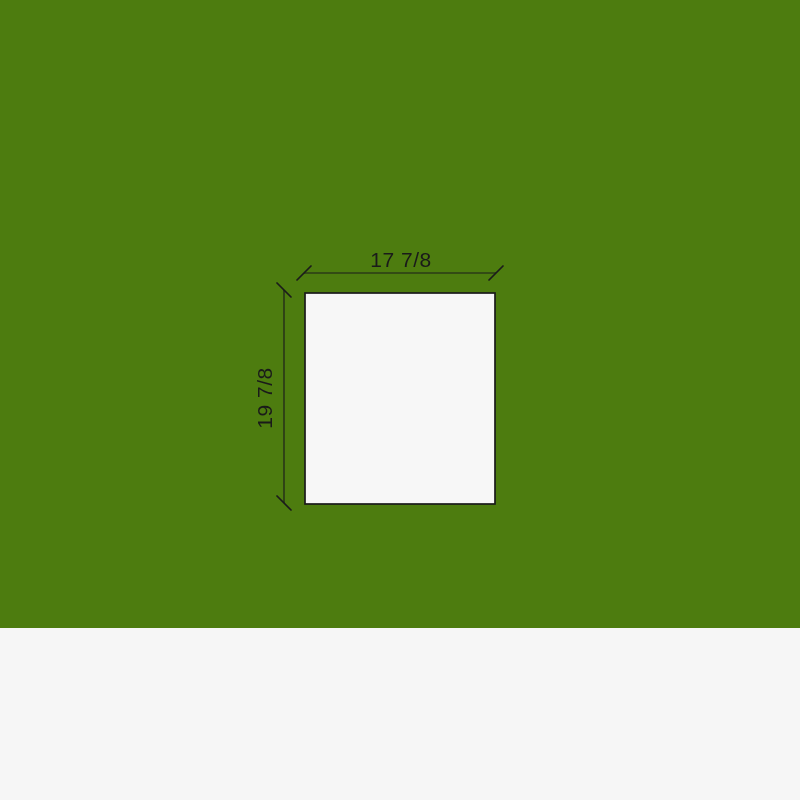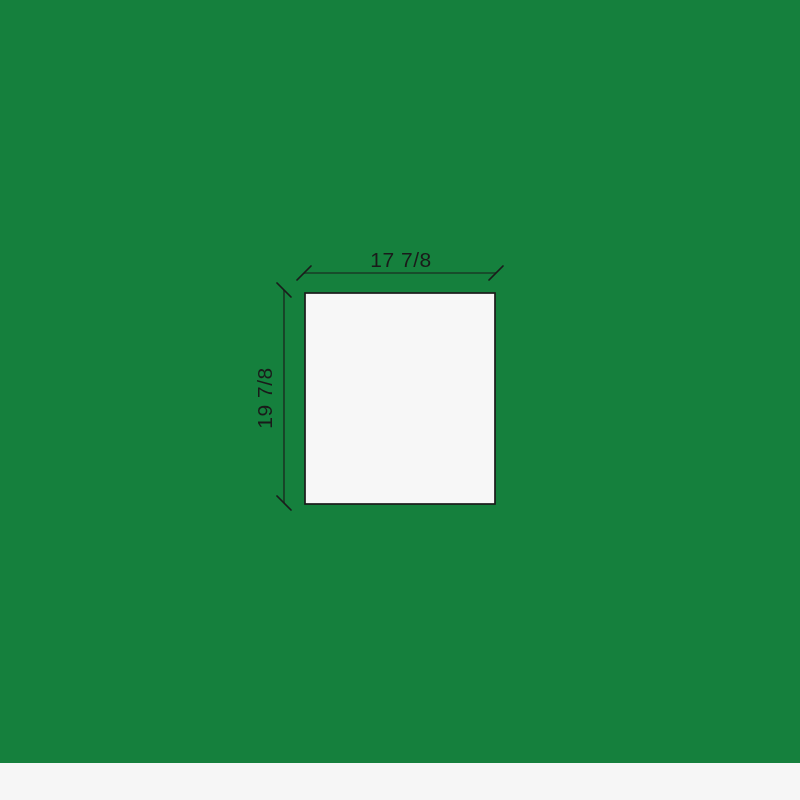--- a/index.html
+++ b/index.html
@@ -6,22 +6,22 @@
     margin: 0;
     padding: 0;
     width: 800px;
     height: 800px;
     background: #f6f6f6;
     font-family: "Liberation Sans", sans-serif;
   }
   .canvas {
     position: relative;
     width: 800px;
-    height: 763px;
-    background: #15803d;
+    height: 628px;
+    background: #4d7c0f;
     overflow: hidden;
   }
   svg.drawing {
     position: absolute;
     left: 0;
     top: 0;
     display: block;
   }
   .outline {
     fill: #f7f7f7;

